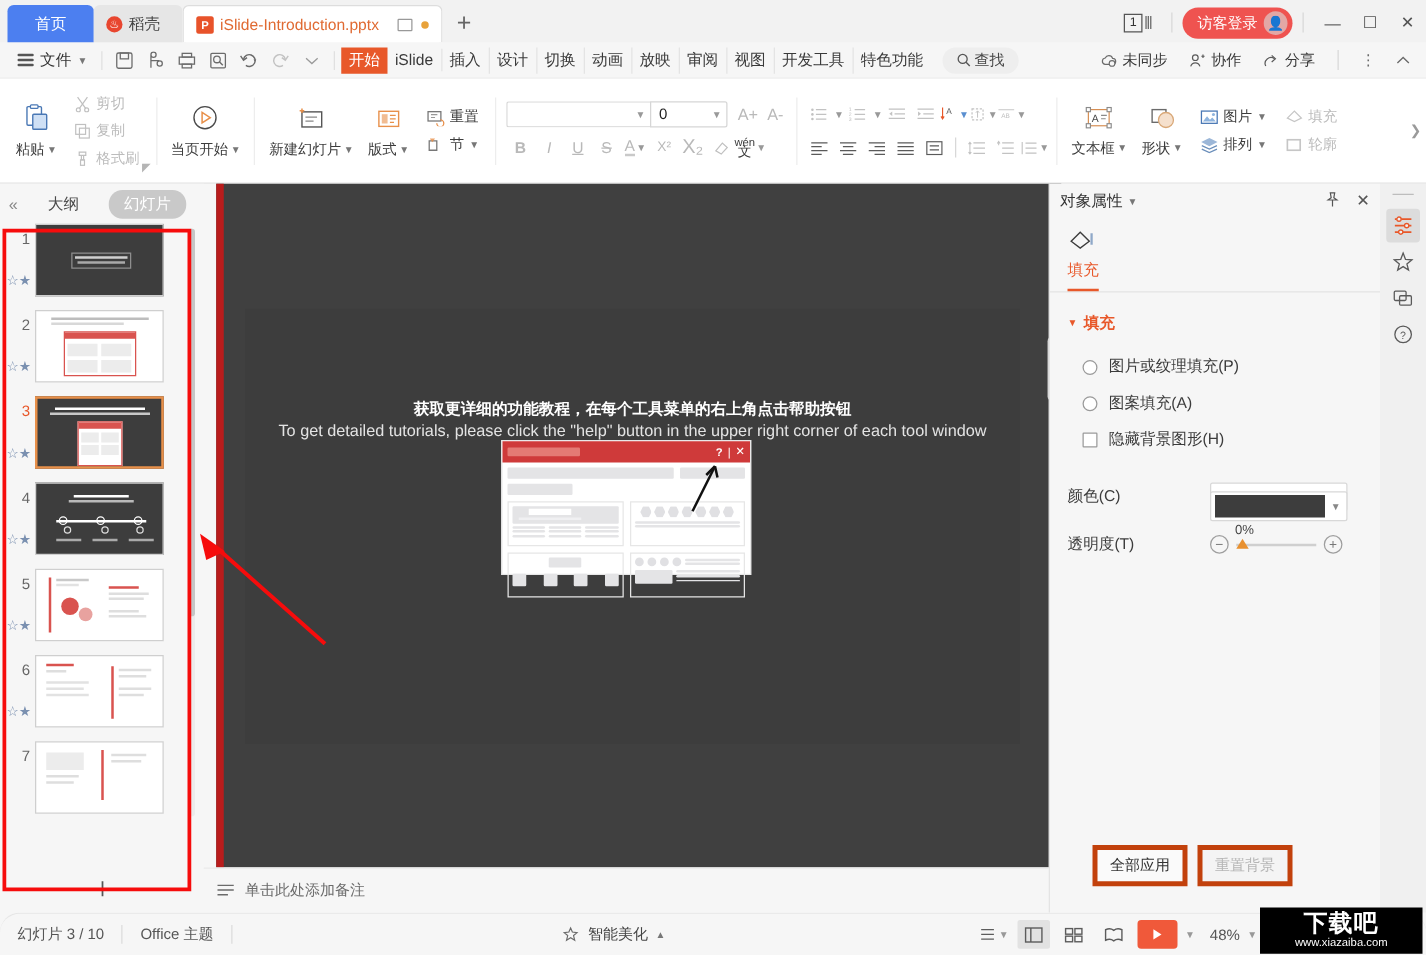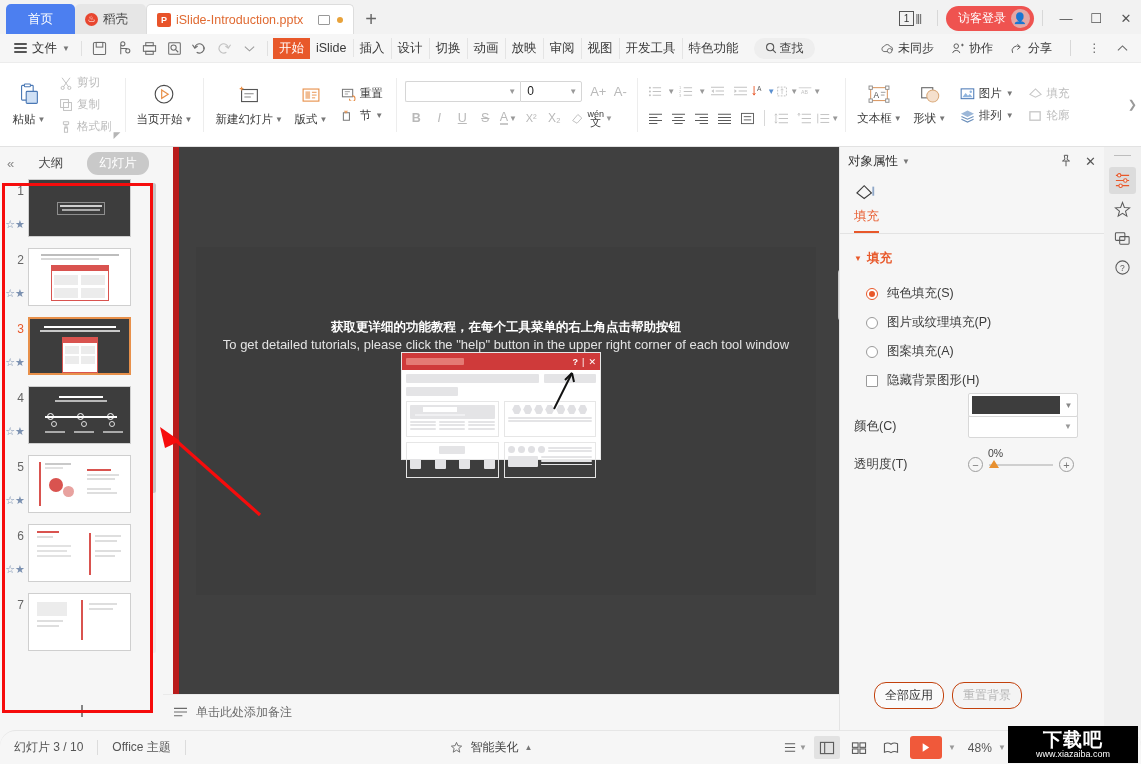--- a/index.html
+++ b/index.html
@@ -257,22 +257,22 @@
   .sliderrow { display:flex;align-items:center;padding-left:14px;margin-top:18px;position:relative;}
   .sliderrow .lab { width:114px;font-size:12.5px;color:#3c3c3c;}
   .circbtn { width:15px;height:15px;border-radius:50%;border:1.3px solid #9e9e9e;color:#777;
              display:flex;align-items:center;justify-content:center;font-size:11px;cursor:pointer;}
   .track { width:64px;height:2px;background:#cfcfcf;margin:0 6px;position:relative;}
   .track .knob { position:absolute;left:0px;top:-4px;width:0;height:0;
                  border-left:5px solid transparent;border-right:5px solid transparent;
                  border-bottom:8px solid #e8902f;}
   .pctlabel { position:absolute;left:148px;top:-9px;font-size:10.5px;color:#444;}
   .rp-footer { position:absolute;left:0;bottom:21px;width:265px;padding-left:34px;display:flex;gap:8px;}
-  .gbtn { padding:4px 10px;font-size:12px;border:1px solid #c2410c;background:#fafafa;color:#333;
-          border-radius:12px;cursor:pointer;}
+  .gbtn { padding:4px 10px;font-size:12px;border:4px solid #c2410c;background:#fafafa;color:#333;
+          border-radius:0;cursor:pointer;}
   .gbtn.dis { color:#b5b5b5; background:#f4f4f4; }
 
   
   .rail { position:absolute;left:1104px;top:147px;width:37px;height:583px;background:#f0f0f0;
           display:flex;flex-direction:column;align-items:center;padding-top:8px;gap:2px;}
   .rail .hline { width:17px;height:1px;background:#bdbdbd;margin-bottom:9px;}
   .railbtn { width:27px;height:27px;display:flex;align-items:center;justify-content:center;
              color:#5a5a5a;border-radius:3px;cursor:pointer;}
   .railbtn.sel { background:#dcdcdc; color:#e8582a; }
 
@@ -592,21 +592,21 @@
             <s>S</s>
           </div>
         <div class="fbtn">
           <span style="border-bottom:2px solid #c9c9c9;line-height:11px;">A</span>
           <span class="tinycaret" style="margin-left:1px;">▼</span>
         </div>
         <div class="fbtn">
             <span style="font-size:11px;">X²</span>
           </div>
         <div class="fbtn">
-            <span style="font-size:12px;">X₂</span>
+            <span style="font-size:16px;">X₂</span>
           </div>
         <div class="fbtn">
           <svg width="14" height="14" viewBox="0 0 16 16">
               <path d="M3 11 L9 4 L13.5 8 L8 14 Z" fill="none" stroke="#c0c0c0" stroke-width="1.1"></path>
             </svg>
         </div>
         <div class="fbtn on">
           <span style="font-size:9px;line-height:8px;display:block;text-align:center;">
             <span>wén</span><br><span style="font-size:11px;">文</span>
           </span>
@@ -1073,26 +1073,20 @@
       <span>填充</span>
     </div>
 
     <div class="colorswatch">
       <span class="sw"></span>
       <span class="cv">▼</span>
     </div>
 
     <div class="radio-list">
       <div class="radio-item">
-        <span class="ro on">
-            <i></i>
-          </span>
-        <span>纯色填充(S)</span>
-      </div>
-      <div class="radio-item">
         <span class="ro"></span>
         <span>图片或纹理填充(P)</span>
       </div>
       <div class="radio-item">
         <span class="ro"></span>
         <span>图案填充(A)</span>
       </div>
       <div class="radio-item">
         <span class="cb"></span>
         <span>隐藏背景图形(H)</span>

